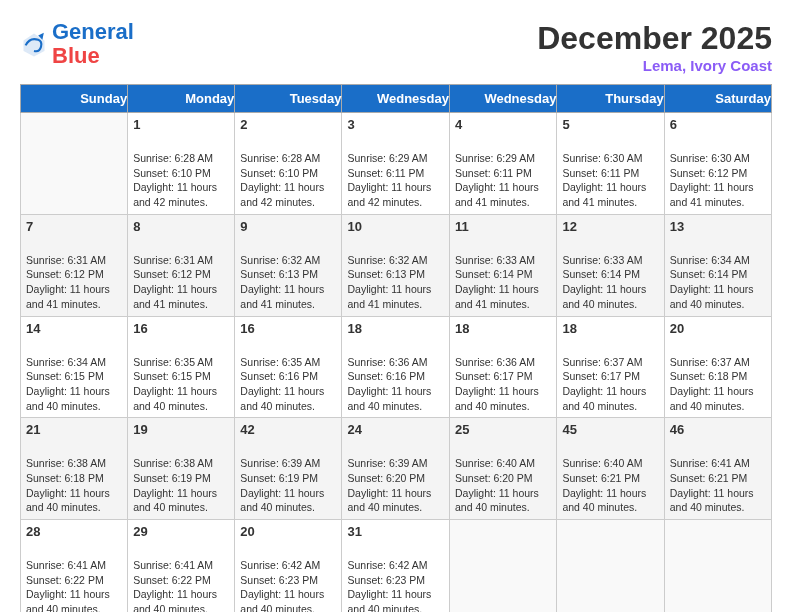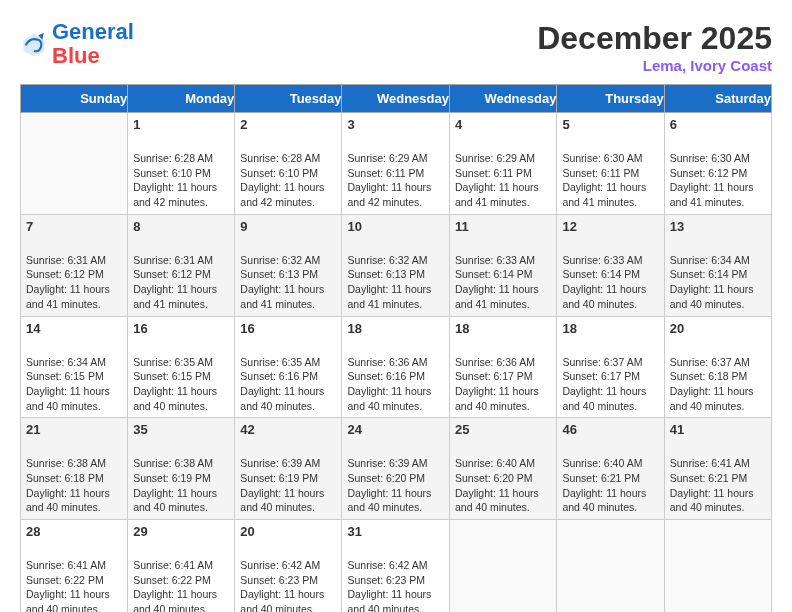--- a/index.html
+++ b/index.html
@@ -212,41 +212,41 @@
           <span class="day-num">20</span>
           <div class="day-info">Sunrise: 6:37 AM<br>Sunset: 6:18 PM<br>Daylight: 11 hours and 40 minutes.</div>
         </td>
       </tr>
       <tr>
         <td>
           <span class="day-num">21</span>
           <div class="day-info">Sunrise: 6:38 AM<br>Sunset: 6:18 PM<br>Daylight: 11 hours and 40 minutes.</div>
         </td>
         <td>
-          <span class="day-num">35</span>
+          <span class="day-num">19</span>
           <div class="day-info">Sunrise: 6:38 AM<br>Sunset: 6:19 PM<br>Daylight: 11 hours and 40 minutes.</div>
         </td>
         <td>
           <span class="day-num">42</span>
           <div class="day-info">Sunrise: 6:39 AM<br>Sunset: 6:19 PM<br>Daylight: 11 hours and 40 minutes.</div>
         </td>
         <td>
           <span class="day-num">24</span>
           <div class="day-info">Sunrise: 6:39 AM<br>Sunset: 6:20 PM<br>Daylight: 11 hours and 40 minutes.</div>
         </td>
         <td>
           <span class="day-num">25</span>
           <div class="day-info">Sunrise: 6:40 AM<br>Sunset: 6:20 PM<br>Daylight: 11 hours and 40 minutes.</div>
         </td>
         <td>
+          <span class="day-num">45</span>
+          <div class="day-info">Sunrise: 6:40 AM<br>Sunset: 6:21 PM<br>Daylight: 11 hours and 40 minutes.</div>
+        </td>
+        <td>
           <span class="day-num">46</span>
-          <div class="day-info">Sunrise: 6:40 AM<br>Sunset: 6:21 PM<br>Daylight: 11 hours and 40 minutes.</div>
-        </td>
-        <td>
-          <span class="day-num">41</span>
           <div class="day-info">Sunrise: 6:41 AM<br>Sunset: 6:21 PM<br>Daylight: 11 hours and 40 minutes.</div>
         </td>
       </tr>
       <tr>
         <td>
           <span class="day-num">28</span>
           <div class="day-info">Sunrise: 6:41 AM<br>Sunset: 6:22 PM<br>Daylight: 11 hours and 40 minutes.</div>
         </td>
         <td>
           <span class="day-num">29</span>

